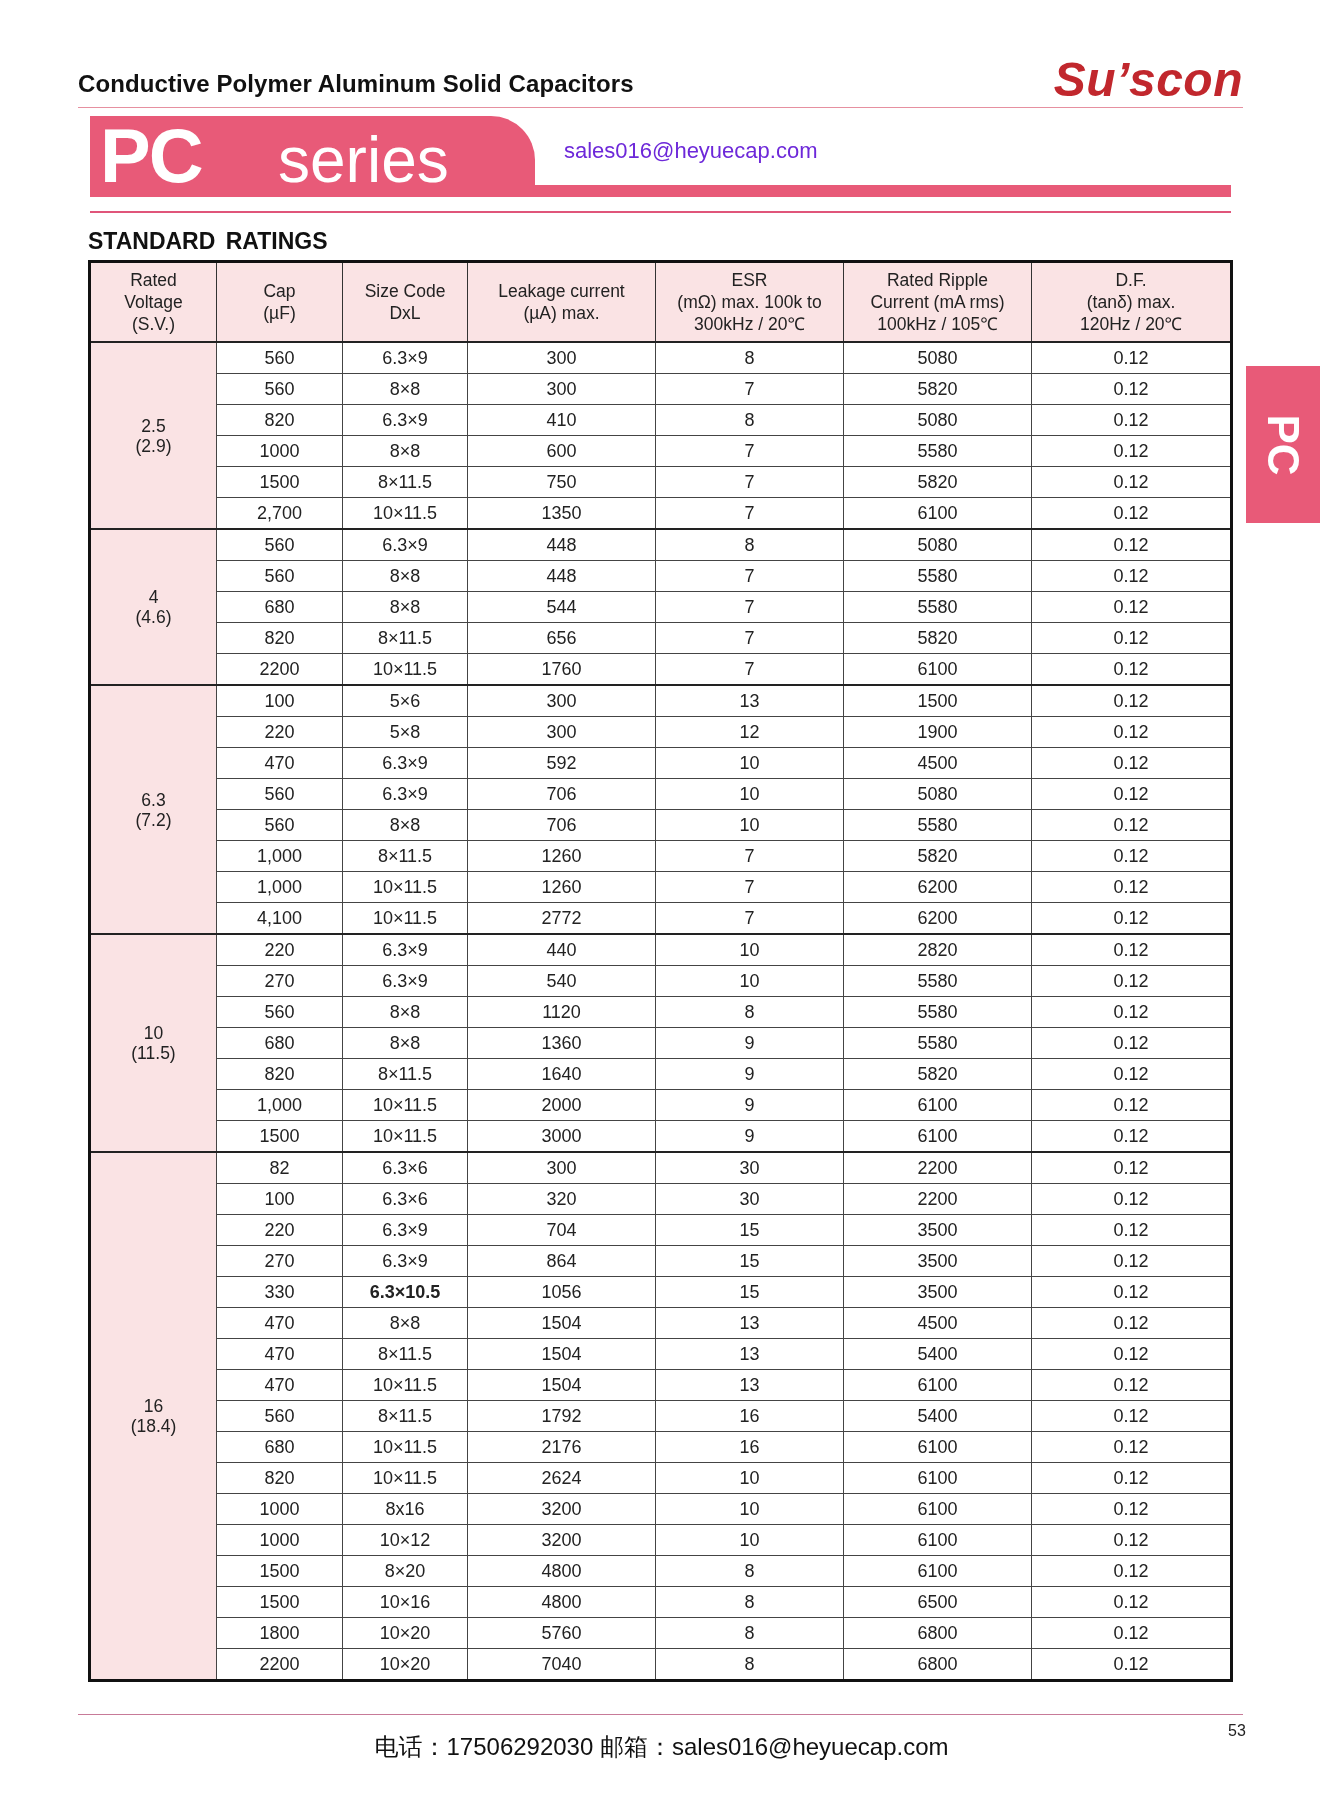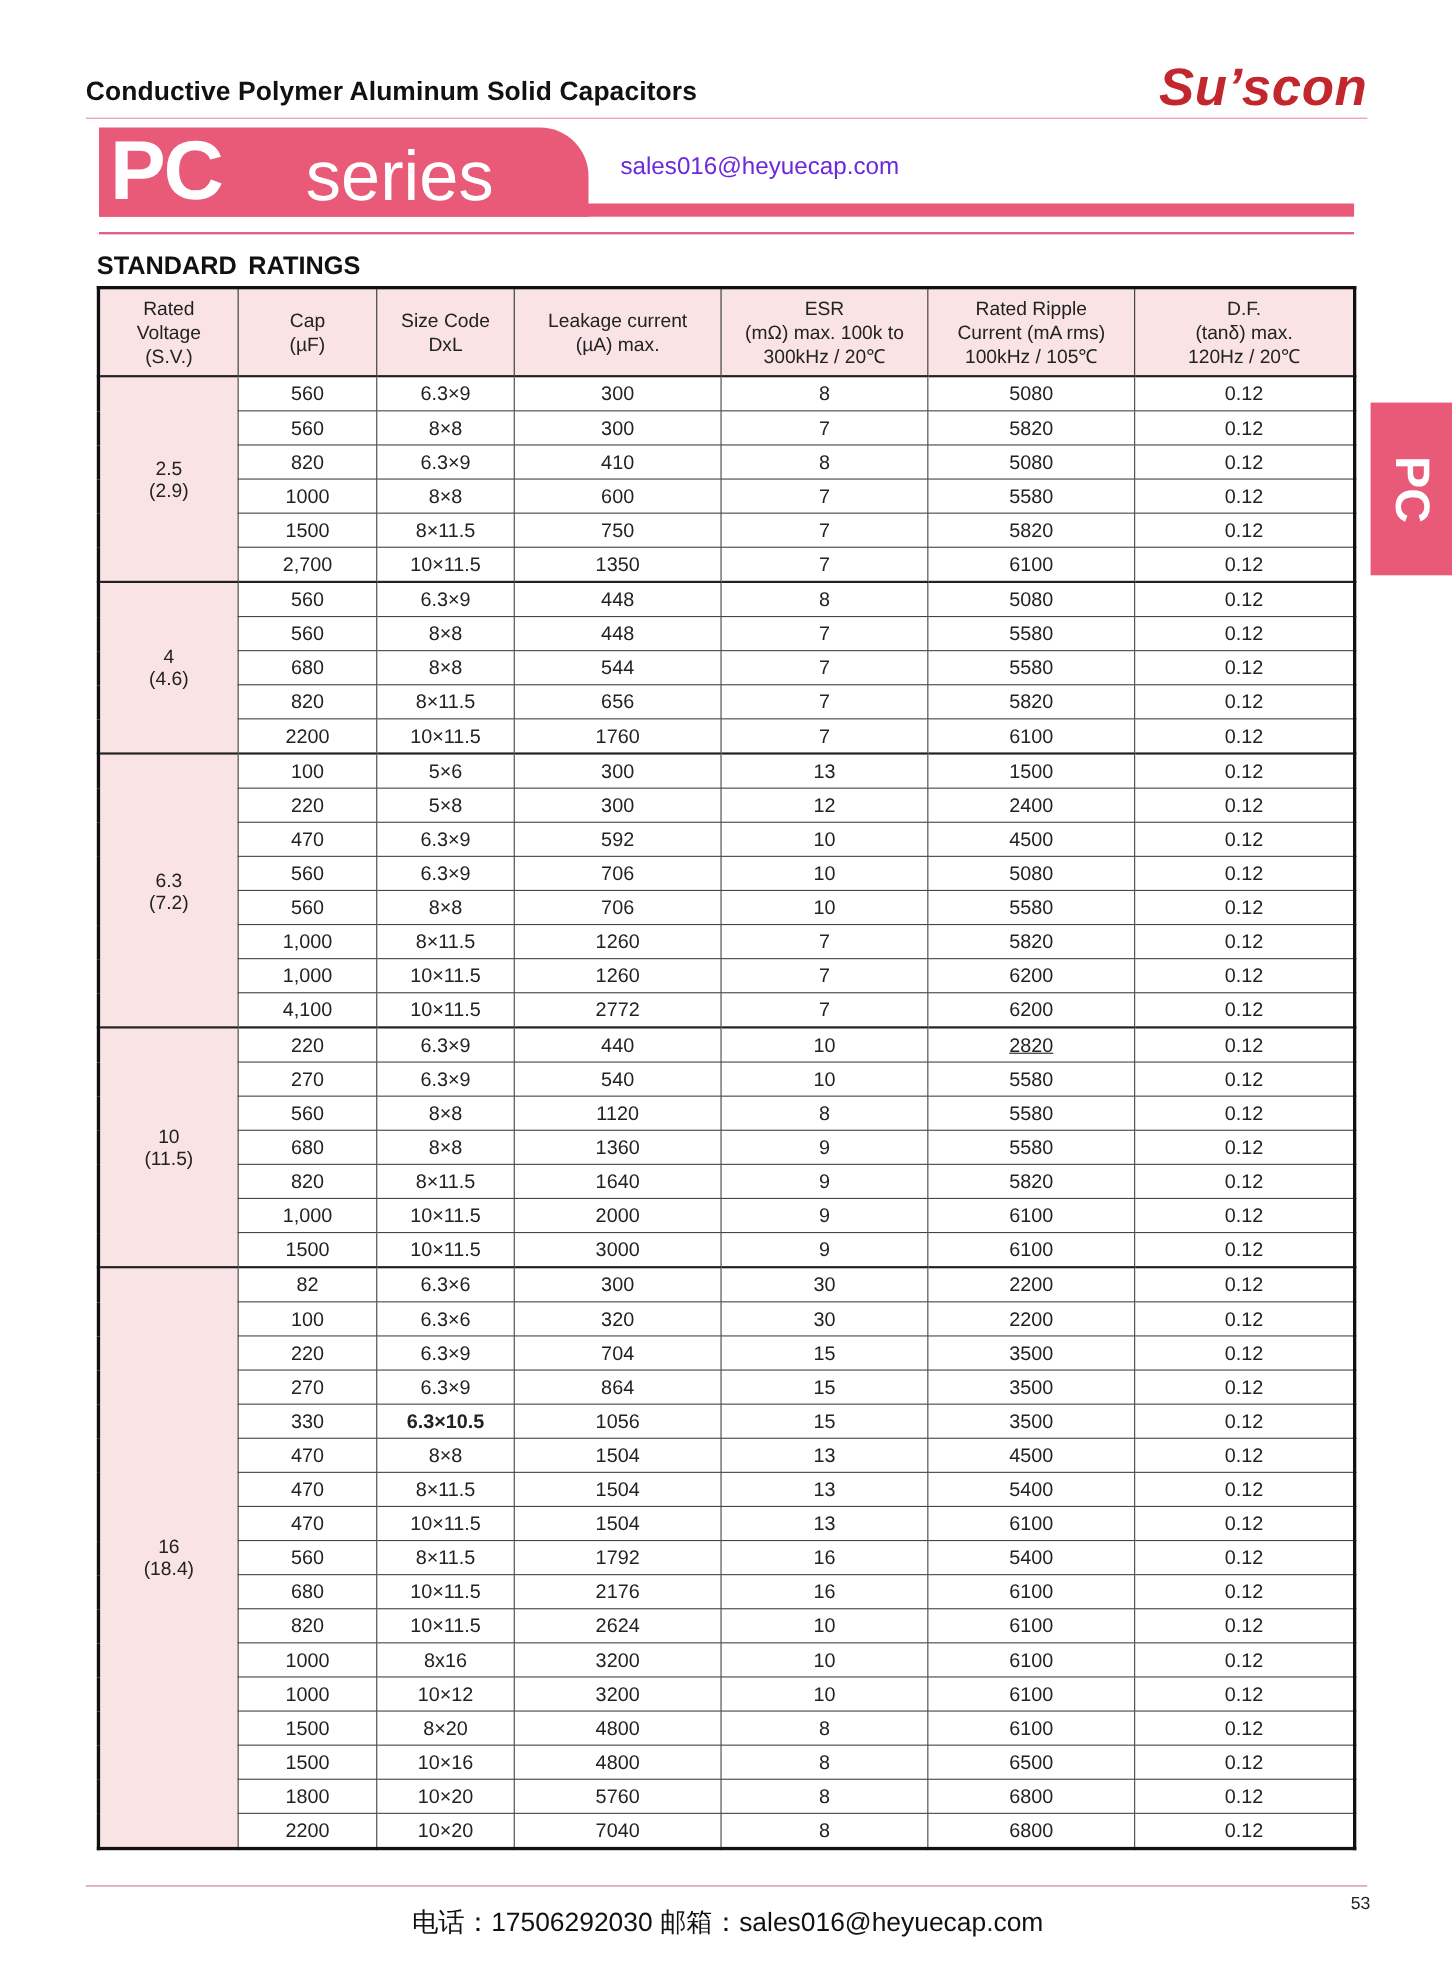--- a/index.html
+++ b/index.html
@@ -174,21 +174,21 @@
         <td style="height: 30px;">300</td>
         <td style="height: 30px;">13</td>
         <td style="height: 30px;">1500</td>
         <td style="height: 30px;">0.12</td>
       </tr>
       <tr>
         <td style="height: 30px;">220</td>
         <td style="height: 30px;">5×8</td>
         <td style="height: 30px;">300</td>
         <td style="height: 30px;">12</td>
-        <td style="height: 30px;">2400</td>
+        <td style="height: 30px;">1900</td>
         <td style="height: 30px;">0.12</td>
       </tr>
       <tr>
         <td style="height: 30px;">470</td>
         <td style="height: 30px;">6.3×9</td>
         <td style="height: 30px;">592</td>
         <td style="height: 30px;">10</td>
         <td style="height: 30px;">4500</td>
         <td style="height: 30px;">0.12</td>
       </tr>
@@ -234,21 +234,21 @@
       </tr>
       <tr class="group-start">
         <td class="volt" rowspan="7" style="height: 30px;">
           <div>10</div>
           <div>(11.5)</div>
         </td>
         <td style="height: 30px;">220</td>
         <td style="height: 30px;">6.3×9</td>
         <td style="height: 30px;">440</td>
         <td style="height: 30px;">10</td>
-        <td style="height: 30px; text-decoration: underline;">2820</td>
+        <td style="height: 30px;">2820</td>
         <td style="height: 30px;">0.12</td>
       </tr>
       <tr>
         <td style="height: 30px;">270</td>
         <td style="height: 30px;">6.3×9</td>
         <td style="height: 30px;">540</td>
         <td style="height: 30px;">10</td>
         <td style="height: 30px;">5580</td>
         <td style="height: 30px;">0.12</td>
       </tr>

